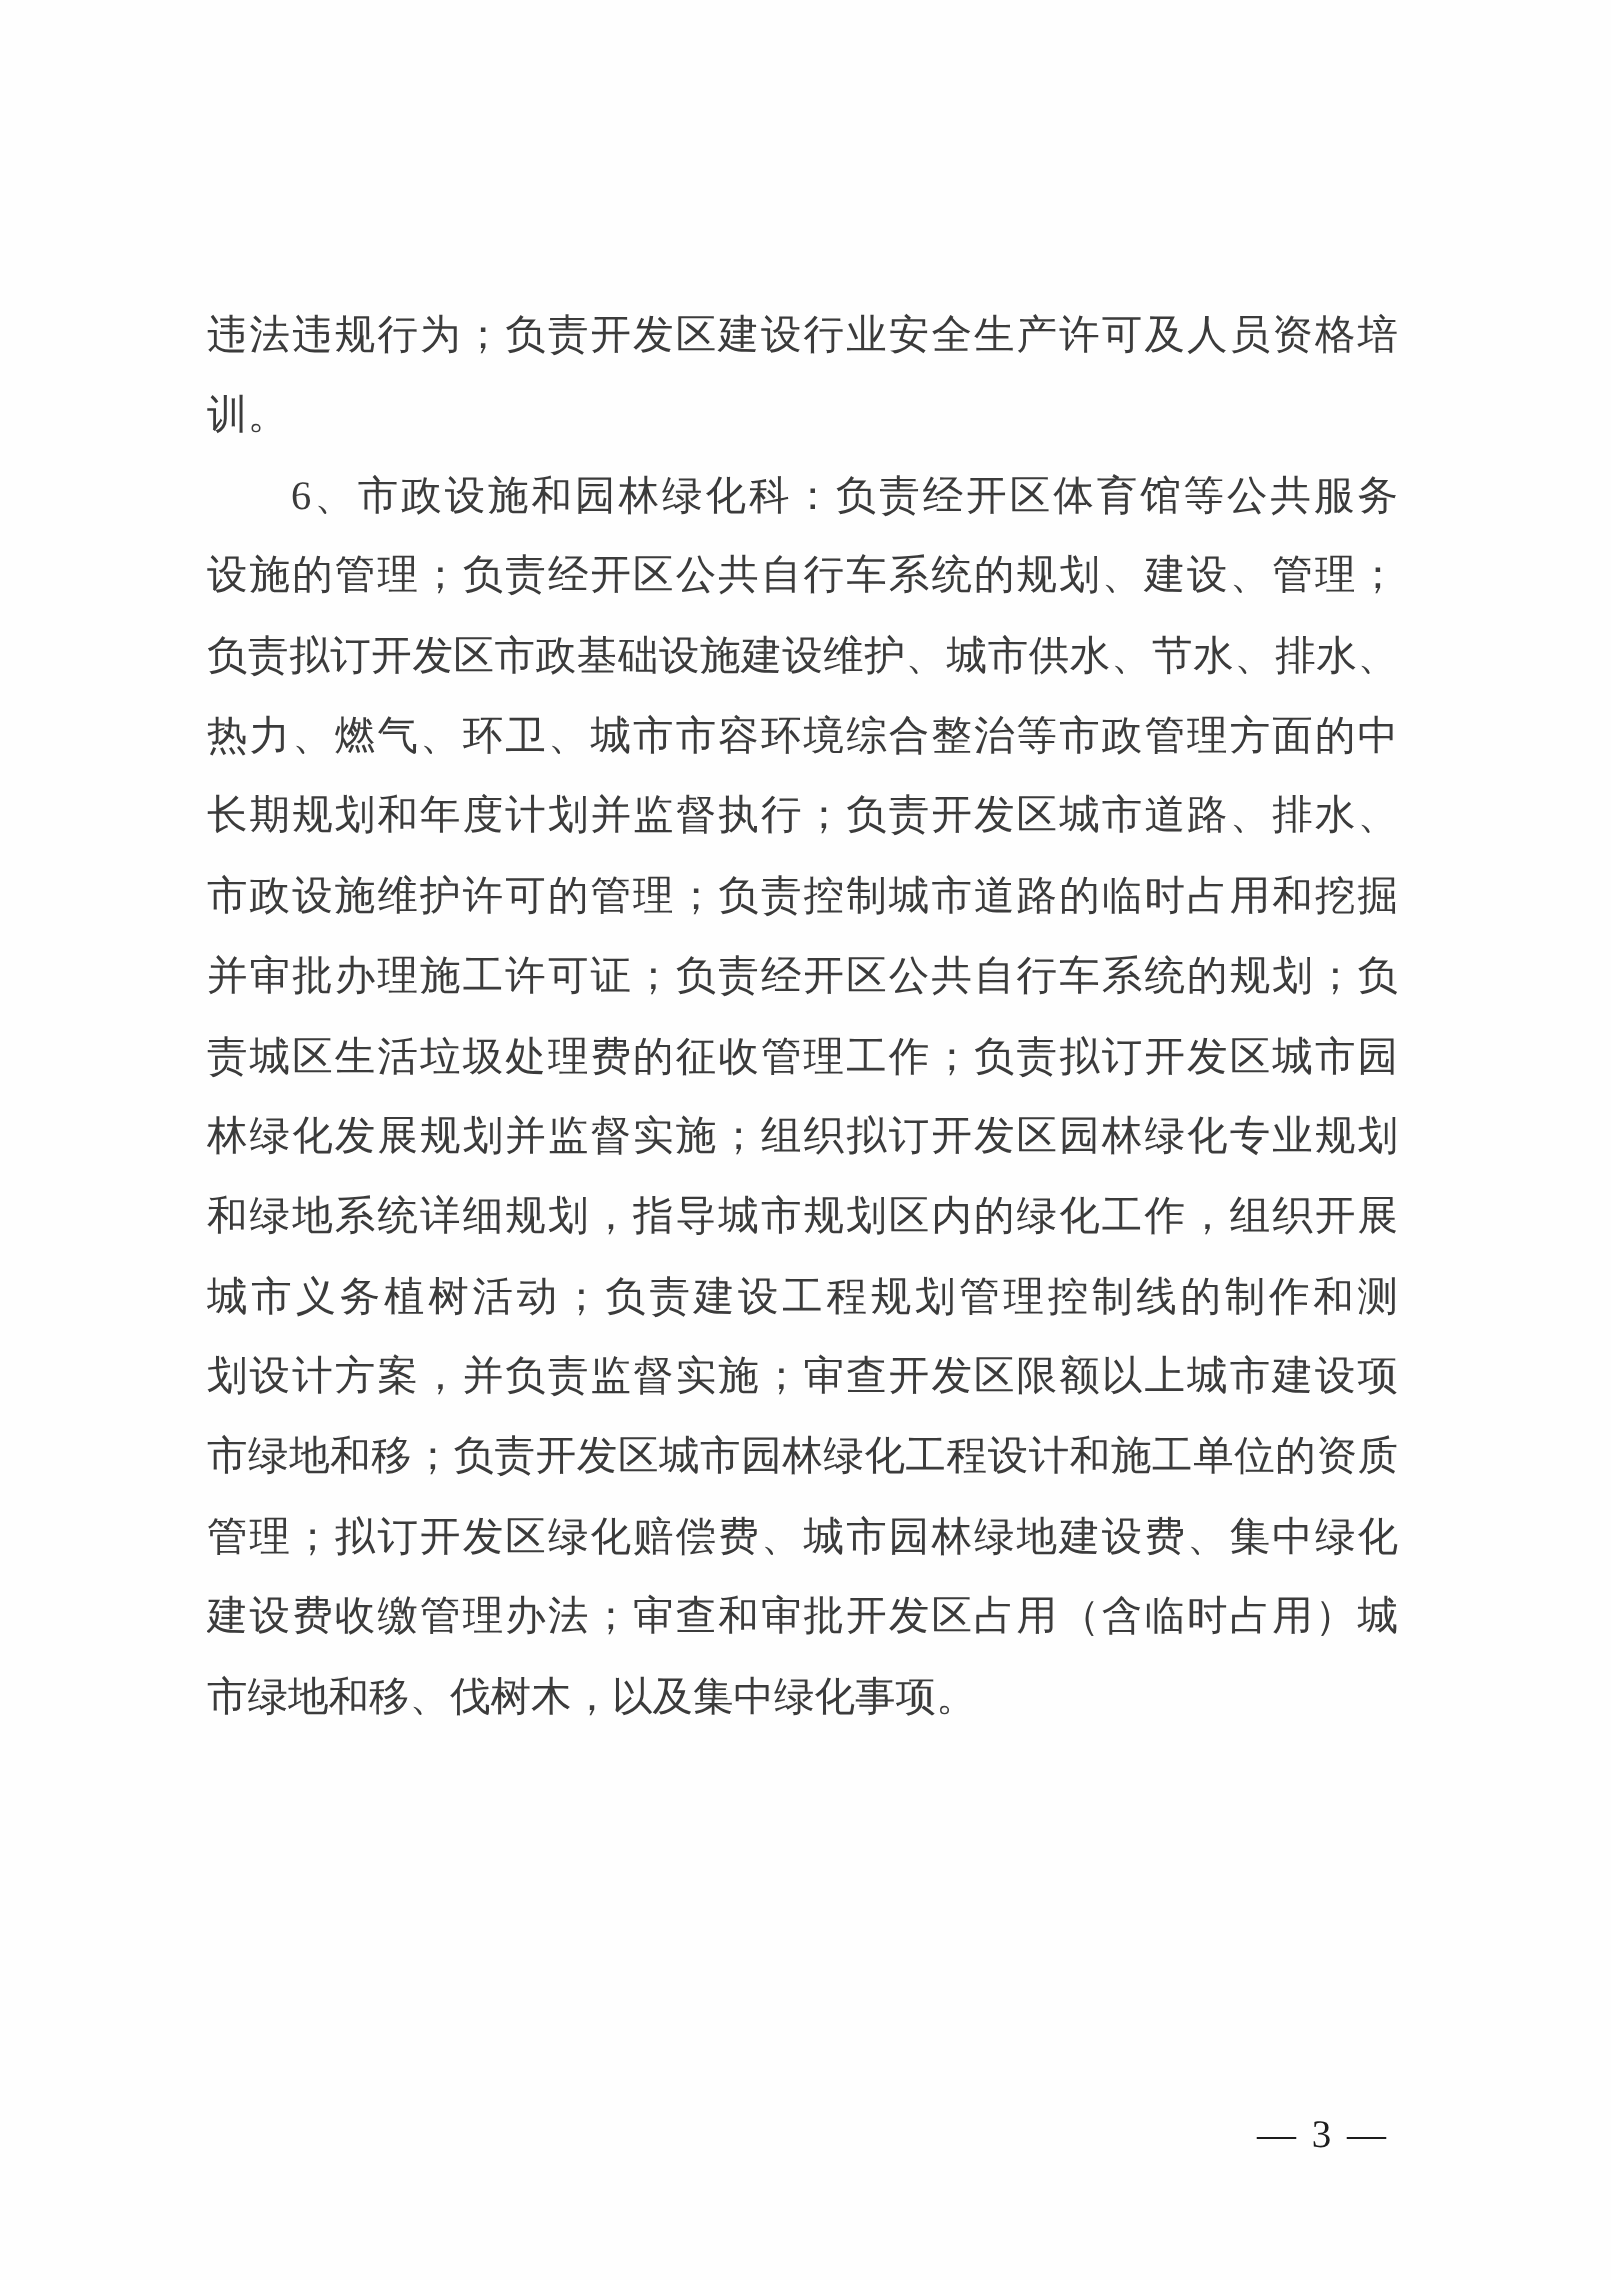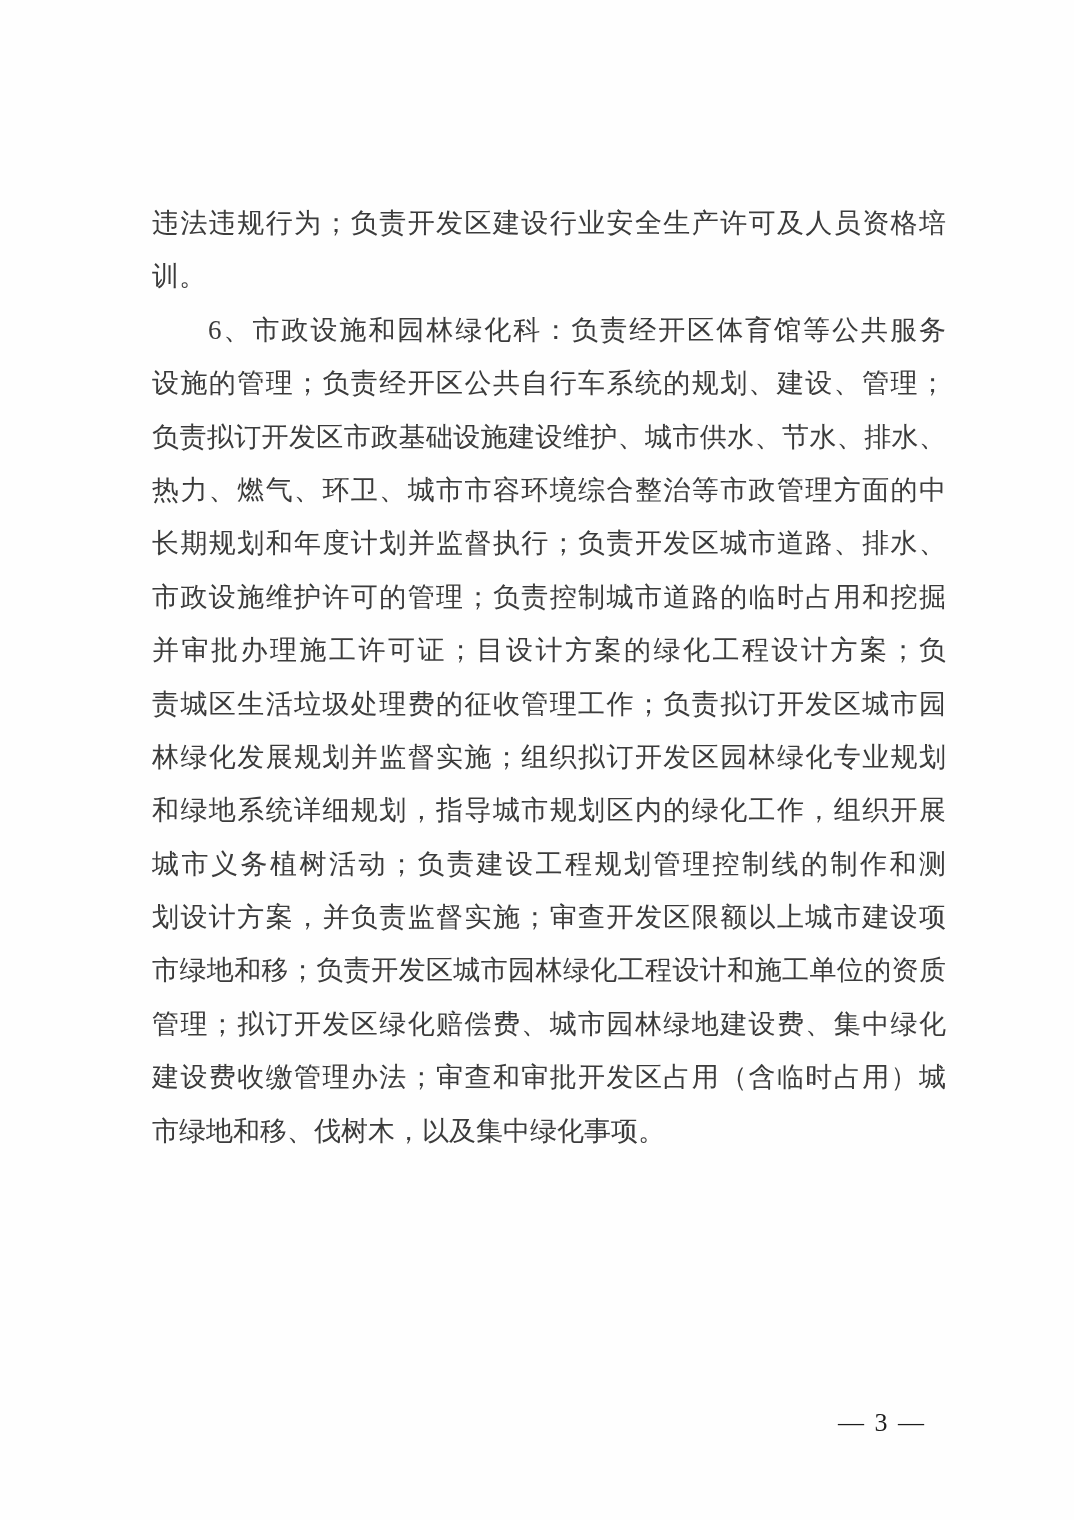--- a/index.html
+++ b/index.html
@@ -10,21 +10,21 @@
   .page {
     position: relative;
     width: 1074px;
     height: 1520px;
     background: #fefefe;
     overflow: hidden;
     font-family: "Liberation Serif", "DejaVu Serif", serif;
   }
   .doc-body {
     position: absolute;
-    left: 152px;
+    left: 138px;
     top: 197px;
     width: 794px;
     color: #3b3b3b;
   }
   .paragraph {
     margin: 0;
     padding: 0;
   }
   .line {
     font-size: 27px;
@@ -61,21 +61,21 @@
         <div class="line">违法违规行为；负责开发区建设行业安全生产许可及人员资格培</div>
         <div class="line para-end">训。</div>
       </div>
       <div class="paragraph">
         <div class="line indent">6、市政设施和园林绿化科：负责经开区体育馆等公共服务</div>
         <div class="line">设施的管理；负责经开区公共自行车系统的规划、建设、管理；</div>
         <div class="line">负责拟订开发区市政基础设施建设维护、城市供水、节水、排水、</div>
         <div class="line">热力、燃气、环卫、城市市容环境综合整治等市政管理方面的中</div>
         <div class="line">长期规划和年度计划并监督执行；负责开发区城市道路、排水、</div>
         <div class="line">市政设施维护许可的管理；负责控制城市道路的临时占用和挖掘</div>
-        <div class="line">并审批办理施工许可证；目设计方案的绿化工程设计方案；负</div>
+        <div class="line">并审批办理施工许可证；负责经开区公共自行车系统的规划；负</div>
         <div class="line">责城区生活垃圾处理费的征收管理工作；负责拟订开发区城市园</div>
         <div class="line">林绿化发展规划并监督实施；组织拟订开发区园林绿化专业规划</div>
         <div class="line">和绿地系统详细规划，指导城市规划区内的绿化工作，组织开展</div>
         <div class="line">城市义务植树活动；负责建设工程规划管理控制线的制作和测</div>
         <div class="line">划设计方案，并负责监督实施；审查开发区限额以上城市建设项</div>
         <div class="line">市绿地和移；负责开发区城市园林绿化工程设计和施工单位的资质</div>
         <div class="line">管理；拟订开发区绿化赔偿费、城市园林绿地建设费、集中绿化</div>
         <div class="line">建设费收缴管理办法；审查和审批开发区占用（含临时占用）城</div>
         <div class="line para-end">市绿地和移、伐树木，以及集中绿化事项。</div>
       </div>

